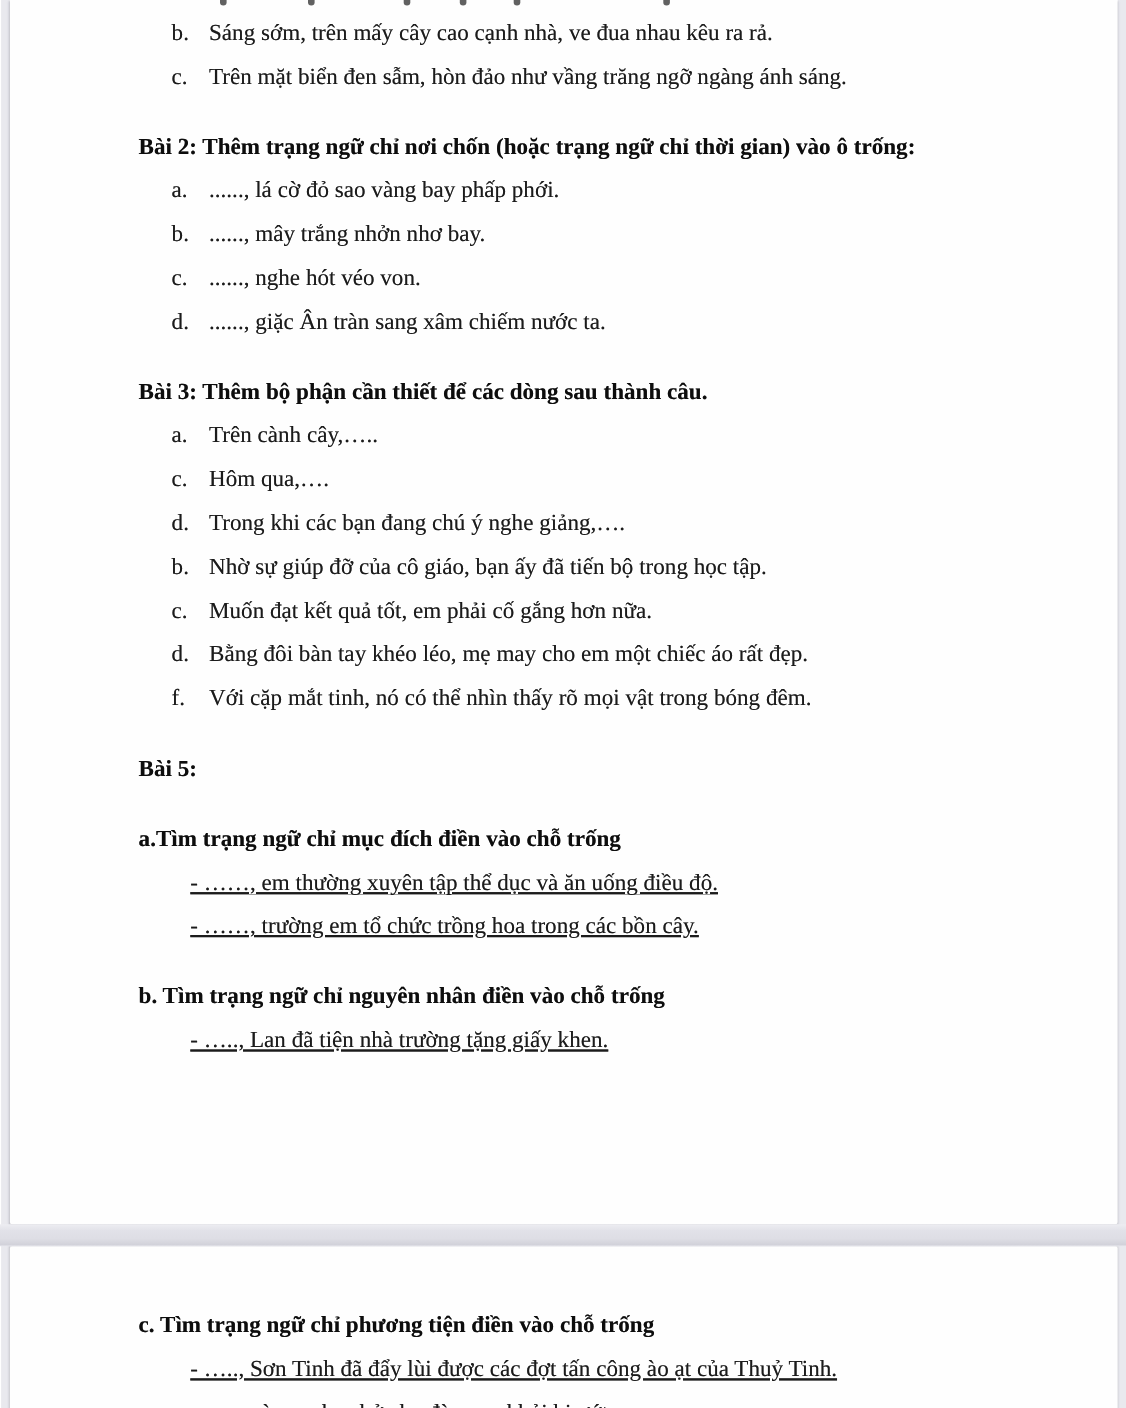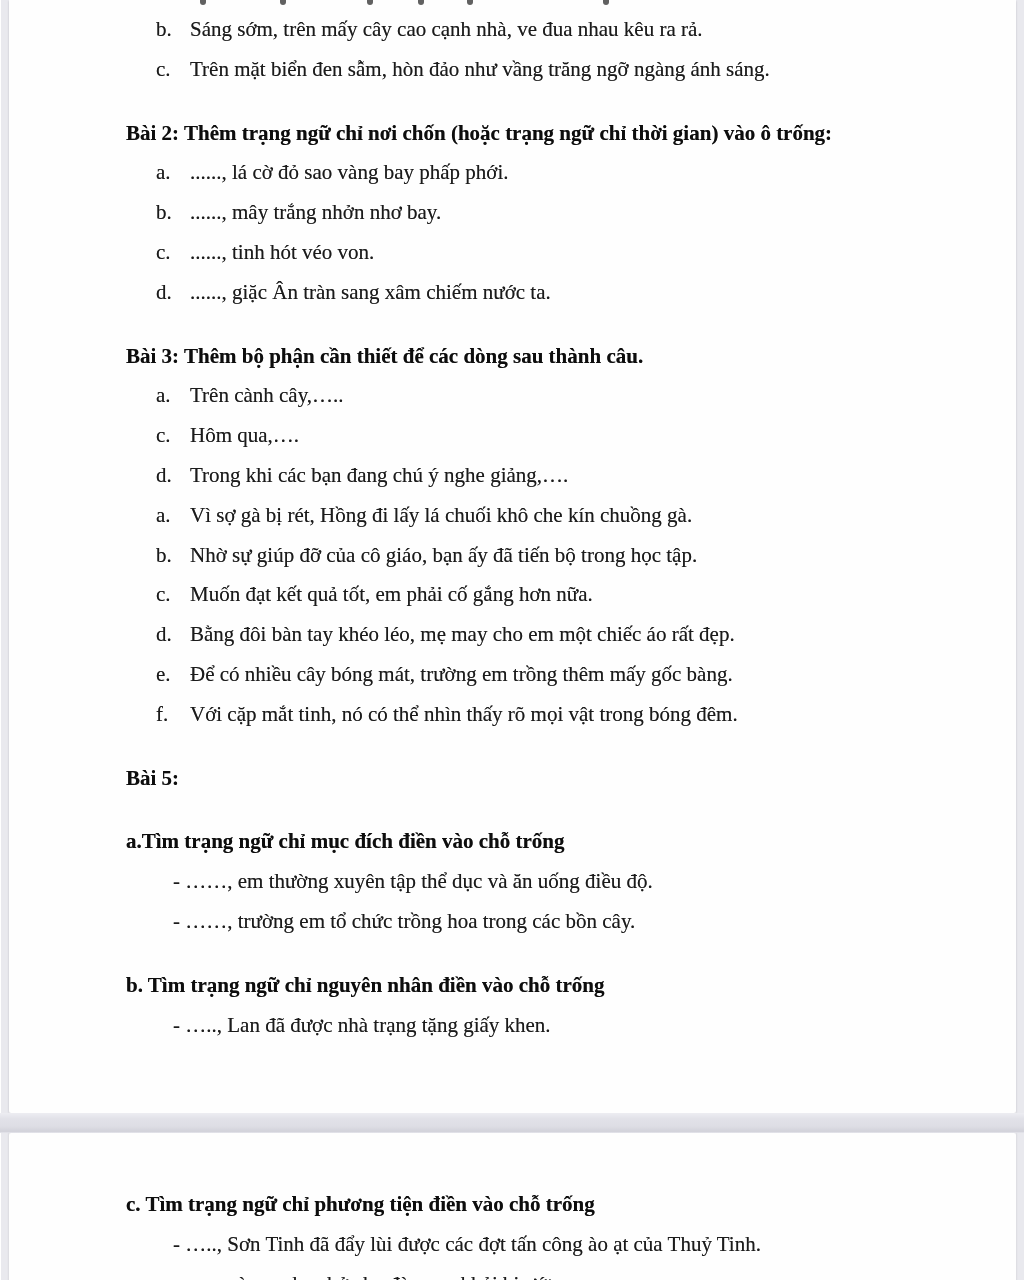--- a/index.html
+++ b/index.html
@@ -30,21 +30,21 @@
   .content1 { padding-top: 10px; }
   .content2 { padding-top: 28px; }
   .line {
     height: 39.8px; line-height: 39.8px;
     white-space: nowrap; overflow: hidden;
     font-size: 21px; color: #1b1b1b;
     text-shadow: 0 0 .5px rgba(20,20,20,.55);
   }
   .heading { padding-left: 117px; font-weight: bold; color: #0d0d0d; margin-top: 24px; }
   .item    { padding-left: 147px; }
-  .dash    { padding-left: 164px; }
+  .dash    { padding-left: 164px; text-decoration: underline; }
   .marker  { display: inline-block; width: 34px; }
   .remnant { position: absolute; top: 0; left: 0; right: 0; height: 8px; }
   .remnant .mark {
     position: absolute; top: 0; width: 6px; height: 5px;
     background: #3a3a3a; border-radius: 0 0 3px 3px; opacity: .8;
   }
 </style>
 </head>
 <body>
 
@@ -60,38 +60,36 @@
       <span class="mark" style="left: 409px;"></span>
       <span class="mark" style="left: 458px;"></span>
       <span class="mark" style="left: 594px;"></span>
     </div>
   <div class="content1">
     <div class="line item"><span class="marker">b.</span><span class="txt">Sáng sớm, trên mấy cây cao cạnh nhà, ve đua nhau kêu ra rả.</span></div>
     <div class="line item"><span class="marker">c.</span><span class="txt">Trên mặt biển đen sẫm, hòn đảo như vầng trăng ngỡ ngàng ánh sáng.</span></div>
     <div class="line heading"><span class="txt">Bài 2: Thêm trạng ngữ chỉ nơi chốn (hoặc trạng ngữ chỉ thời gian) vào ô trống:</span></div>
     <div class="line item"><span class="marker">a.</span><span class="txt">......, lá cờ đỏ sao vàng bay phấp phới.</span></div>
     <div class="line item"><span class="marker">b.</span><span class="txt">......, mây trắng nhởn nhơ bay.</span></div>
-    <div class="line item"><span class="marker">c.</span><span class="txt">......, tinh hót véo von.</span></div>
+    <div class="line item"><span class="marker">c.</span><span class="txt">......, nghe hót véo von.</span></div>
     <div class="line item"><span class="marker">d.</span><span class="txt">......, giặc Ân tràn sang xâm chiếm nước ta.</span></div>
     <div class="line heading"><span class="txt">Bài 3: Thêm bộ phận cần thiết để các dòng sau thành câu.</span></div>
     <div class="line item"><span class="marker">a.</span><span class="txt">Trên cành cây,…..</span></div>
     <div class="line item"><span class="marker">c.</span><span class="txt">Hôm qua,….</span></div>
     <div class="line item"><span class="marker">d.</span><span class="txt">Trong khi các bạn đang chú ý nghe giảng,….</span></div>
-    <div class="line item"><span class="marker">a.</span><span class="txt">Vì sợ gà bị rét, Hồng đi lấy lá chuối khô che kín chuồng gà.</span></div>
     <div class="line item"><span class="marker">b.</span><span class="txt">Nhờ sự giúp đỡ của cô giáo, bạn ấy đã tiến bộ trong học tập.</span></div>
     <div class="line item"><span class="marker">c.</span><span class="txt">Muốn đạt kết quả tốt, em phải cố gắng hơn nữa.</span></div>
     <div class="line item"><span class="marker">d.</span><span class="txt">Bằng đôi bàn tay khéo léo, mẹ may cho em một chiếc áo rất đẹp.</span></div>
-    <div class="line item"><span class="marker">e.</span><span class="txt">Để có nhiều cây bóng mát, trường em trồng thêm mấy gốc bàng.</span></div>
     <div class="line item"><span class="marker">f.</span><span class="txt">Với cặp mắt tinh, nó có thể nhìn thấy rõ mọi vật trong bóng đêm.</span></div>
     <div class="line heading"><span class="txt">Bài 5:</span></div>
     <div class="line heading"><span class="txt">a.Tìm trạng ngữ chỉ mục đích điền vào chỗ trống</span></div>
     <div class="line dash"><span class="txt">- ……, em thường xuyên tập thể dục và ăn uống điều độ.</span></div>
     <div class="line dash"><span class="txt">- ……, trường em tổ chức trồng hoa trong các bồn cây.</span></div>
     <div class="line heading"><span class="txt">b. Tìm trạng ngữ chỉ nguyên nhân điền vào chỗ trống</span></div>
-    <div class="line dash"><span class="txt">- ….., Lan đã được nhà trạng tặng giấy khen.</span></div>
+    <div class="line dash"><span class="txt">- ….., Lan đã tiện nhà trường tặng giấy khen.</span></div>
   </div>
 </div>
 
 <div class="page page2">
   <div class="content2">
     <div class="line heading"><span class="txt">c. Tìm trạng ngữ chỉ phương tiện điền vào chỗ trống</span></div>
     <div class="line dash"><span class="txt">- ….., Sơn Tinh đã đẩy lùi được các đợt tấn công ào ạt của Thuỷ Tinh.</span></div>
     <div class="line dash"><span class="txt">- …... gà mẹ che chở cho đàn con khỏi bị ướt.</span></div>
   </div>
 </div>

